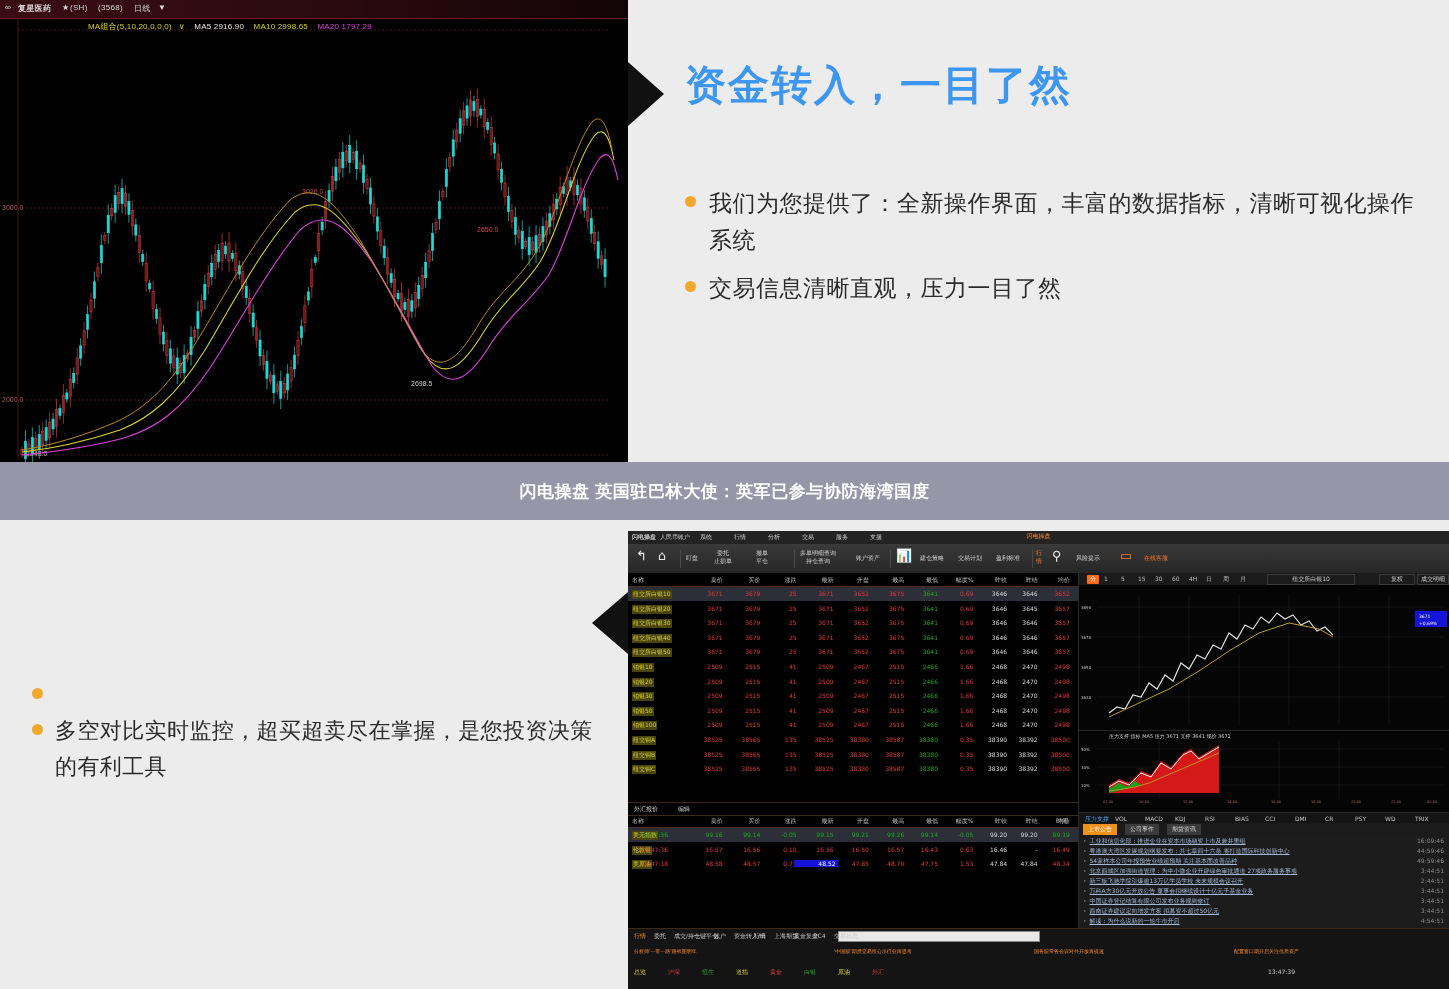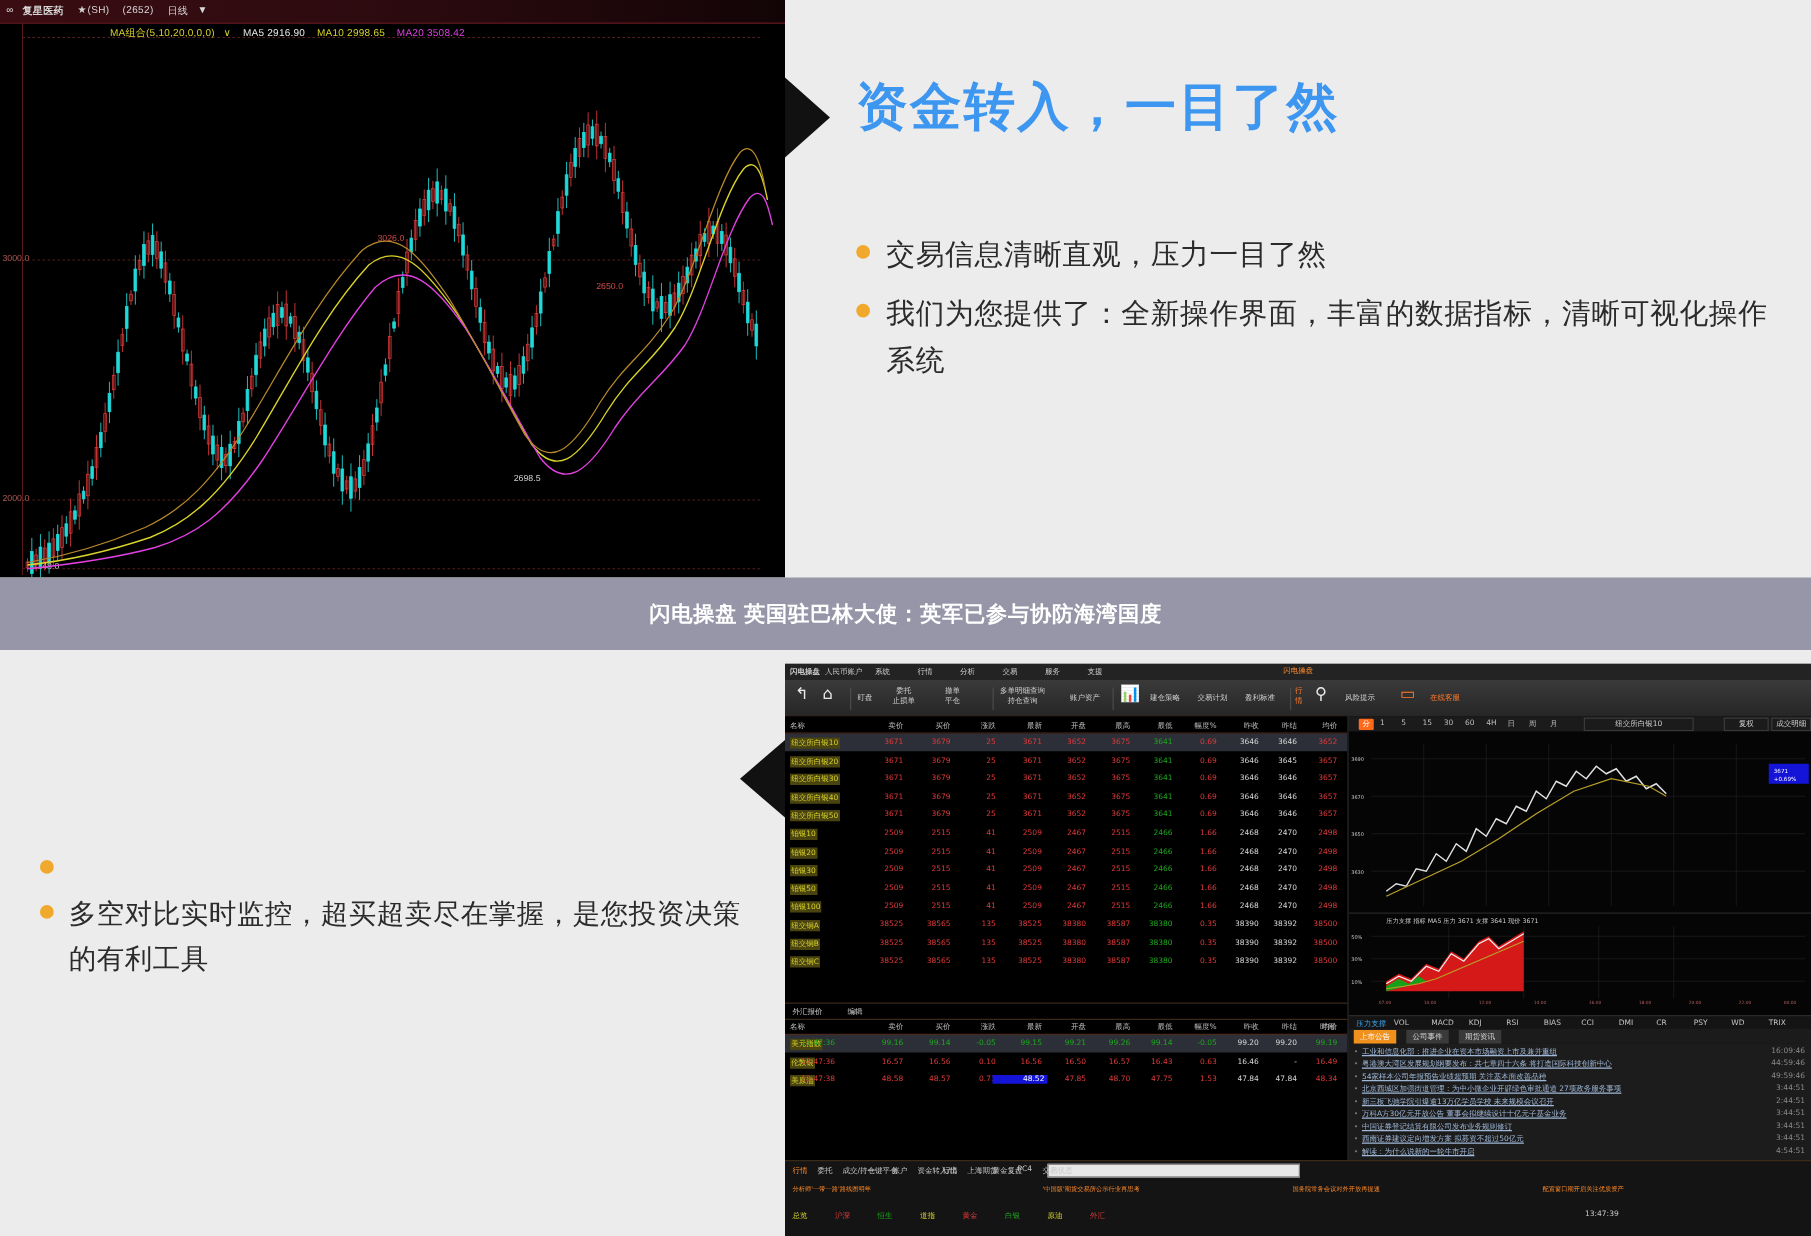--- a/index.html
+++ b/index.html
@@ -138,30 +138,30 @@
 <div class="page">
 
   <div class="panel-top">
 
     <div class="chart-top">
       <div class="chart-topbar">
         <span class="tb tb-dot">∞</span>
         <span class="tb tb-name">复星医药</span>
         <span class="tb tb-star">★</span>
         <span class="tb tb-code">(SH)</span>
-        <span class="tb tb-code2">(2652)</span>
+        <span class="tb tb-code2">(3568)</span>
         <span class="tb tb-period">日线</span>
         <span class="tb tb-caret">▼</span>
       </div>
 
       <div class="ma-legend">
         <span class="ma-title">MA组合(5,10,20,0,0,0)</span><span class="ma-caret">∨</span>
         <span class="ma5">MA5 2916.90</span>
         <span class="ma10">MA10 2998.65</span>
-        <span class="ma20">MA20 3508.42</span>
+        <span class="ma20">MA20 1797.29</span>
       </div>
 
       <div class="ylab" style="top:204px">3000.0</div>
       <div class="ylab" style="top:396px">2000.0</div>
 
       <div class="ann" style="left:302px;top:188px">3026.0</div>
       <div class="ann" style="left:477px;top:226px">2650.0</div>
       <div class="ann ann-low" style="left:411px;top:380px">2698.5</div>
 
       <div class="ann ann-low" style="left:26px;top:450px">1248.0</div>
@@ -528,25 +528,25 @@
                  C500,290 516,284 536,252 C556,220 572,148 592,122 C602,112 608,128 612,150" fill="none" stroke="#b88a2a" stroke-width="1"></path>
       </svg>
     </div>
 
     <div class="copy-right">
       <div class="arrow-left"></div>
       <div class="headline">资金转入，一目了然</div>
       <div class="bullets">
         <div class="bullet">
           <div class="bdot"></div>
-          <div class="btext">交易信息清晰直观，压力一目了然</div>
+          <div class="btext">我们为您提供了：全新操作界面，丰富的数据指标，清晰可视化操作系统</div>
         </div>
         <div class="bullet">
           <div class="bdot"></div>
-          <div class="btext">我们为您提供了：全新操作界面，丰富的数据指标，清晰可视化操作系统</div>
+          <div class="btext">交易信息清晰直观，压力一目了然</div>
         </div>
       </div>
     </div>
   </div>
 
   <div class="banner">
     <div class="banner-text">闪电操盘 英国驻巴林大使：英军已参与协防海湾国度</div>
   </div>
 
   <div class="panel-bot">

